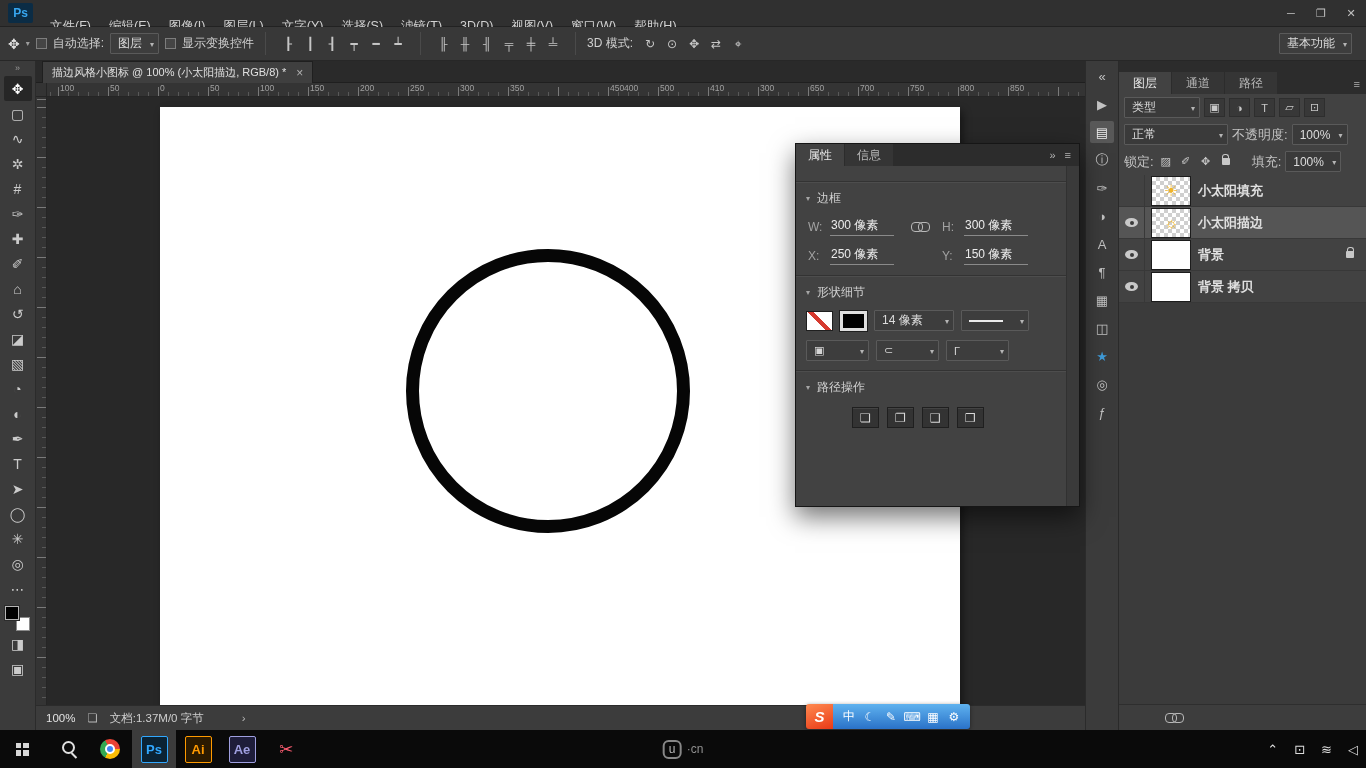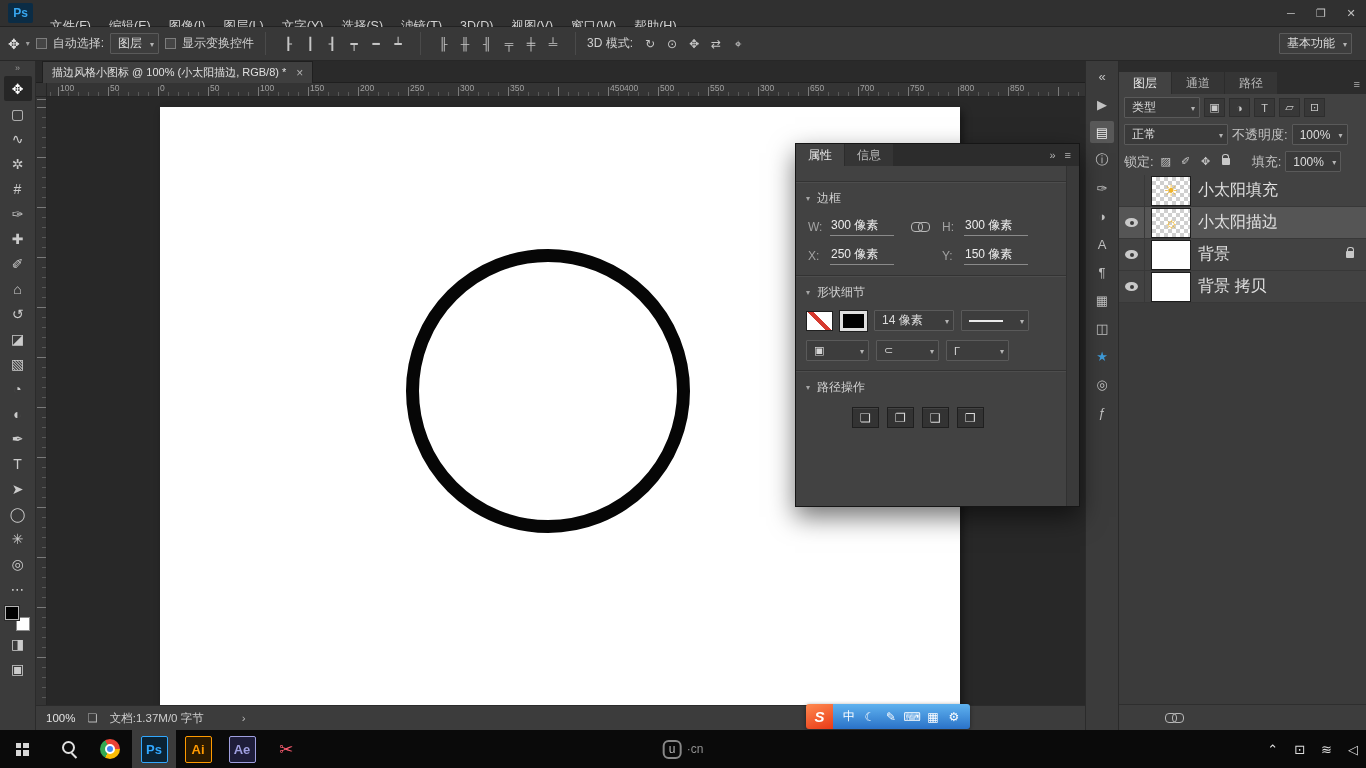--- a/index.html
+++ b/index.html
@@ -88,21 +88,21 @@
   .eye-cell { width:26px; height:100%; display:flex; align-items:center; justify-content:center; border-right:1px solid #383838; }
   .eye { width:13px; height:9px; background:#c9c9c9; border-radius:50%; position:relative; }
   .eye::after { content:""; position:absolute; left:4.5px; top:2.5px; width:4px; height:4px; background:#3a3a3a; border-radius:50%; }
   .thumb { width:40px; height:30px; margin:0 7px 0 6px; border:1px solid #1c1c1c; display:flex; align-items:center; justify-content:center; flex:none; }
   .thumb.white { background:#ffffff; }
   .thumb.checker { background-color:#fff;
     background-image:linear-gradient(45deg,#cfcfcf 25%,transparent 25% 75%,#cfcfcf 75%),
                      linear-gradient(45deg,#cfcfcf 25%,transparent 25% 75%,#cfcfcf 75%);
     background-size:8px 8px; background-position:0 0,4px 4px; }
   .sun-glyph { font-size:16px; color:#f0b429; line-height:1; }
-  .layer-name { font-size:16px; color:#e0e0e0; white-space:nowrap; }
+  .layer-name { font-size:13px; color:#e0e0e0; white-space:nowrap;font-weight:bold; }
   .layer-lock { margin-left:auto; margin-right:12px; }
   .rp-bottom { position:absolute; bottom:0; left:0; right:0; height:26px; background:#3d3d3d; border-top:1px solid #2e2e2e;
     display:flex; align-items:center; padding-left:46px; }
   .lock { width:8px; height:7px; background:#c8c8c8; border-radius:1px; position:relative; display:inline-block; }
   .lock::before { content:""; position:absolute; width:5px; height:4px; border:1.5px solid #c8c8c8; border-bottom:none;
     border-radius:3px 3px 0 0; left:0.5px; top:-4px; }
   .chain { position:relative; width:18px; height:9px; display:inline-block; }
   .chain::before, .chain::after { content:""; position:absolute; top:0; width:10px; height:8px; border:1px solid #b8b8b8; border-radius:4px; }
   .chain::before { left:0; } .chain::after { left:7px; }
   
@@ -280,21 +280,21 @@
       <span class="ruler-label" style="left: 163px;">50</span>
       <span class="ruler-label" style="left: 213px;">100</span>
       <span class="ruler-label" style="left: 263px;">150</span>
       <span class="ruler-label" style="left: 313px;">200</span>
       <span class="ruler-label" style="left: 363px;">250</span>
       <span class="ruler-label" style="left: 413px;">300</span>
       <span class="ruler-label" style="left: 463px;">350</span>
       <span class="ruler-label" style="left: 539px; margin-left: 38px;">400</span>
       <span class="ruler-label" style="left: 563px;">450</span>
       <span class="ruler-label" style="left: 613px;">500</span>
-      <span class="ruler-label" style="left: 663px;">550</span>
+      <span class="ruler-label" style="left: 663px;">410</span>
       <span class="ruler-label" style="left: 713px;">300</span>
       <span class="ruler-label" style="left: 763px;">650</span>
       <span class="ruler-label" style="left: 813px;">700</span>
       <span class="ruler-label" style="left: 863px;">750</span>
       <span class="ruler-label" style="left: 913px;">800</span>
       <span class="ruler-label" style="left: 963px;">850</span>
     </div>
   <div id="ruler-v"></div>
   <div id="viewport">
     <div id="canvas">

